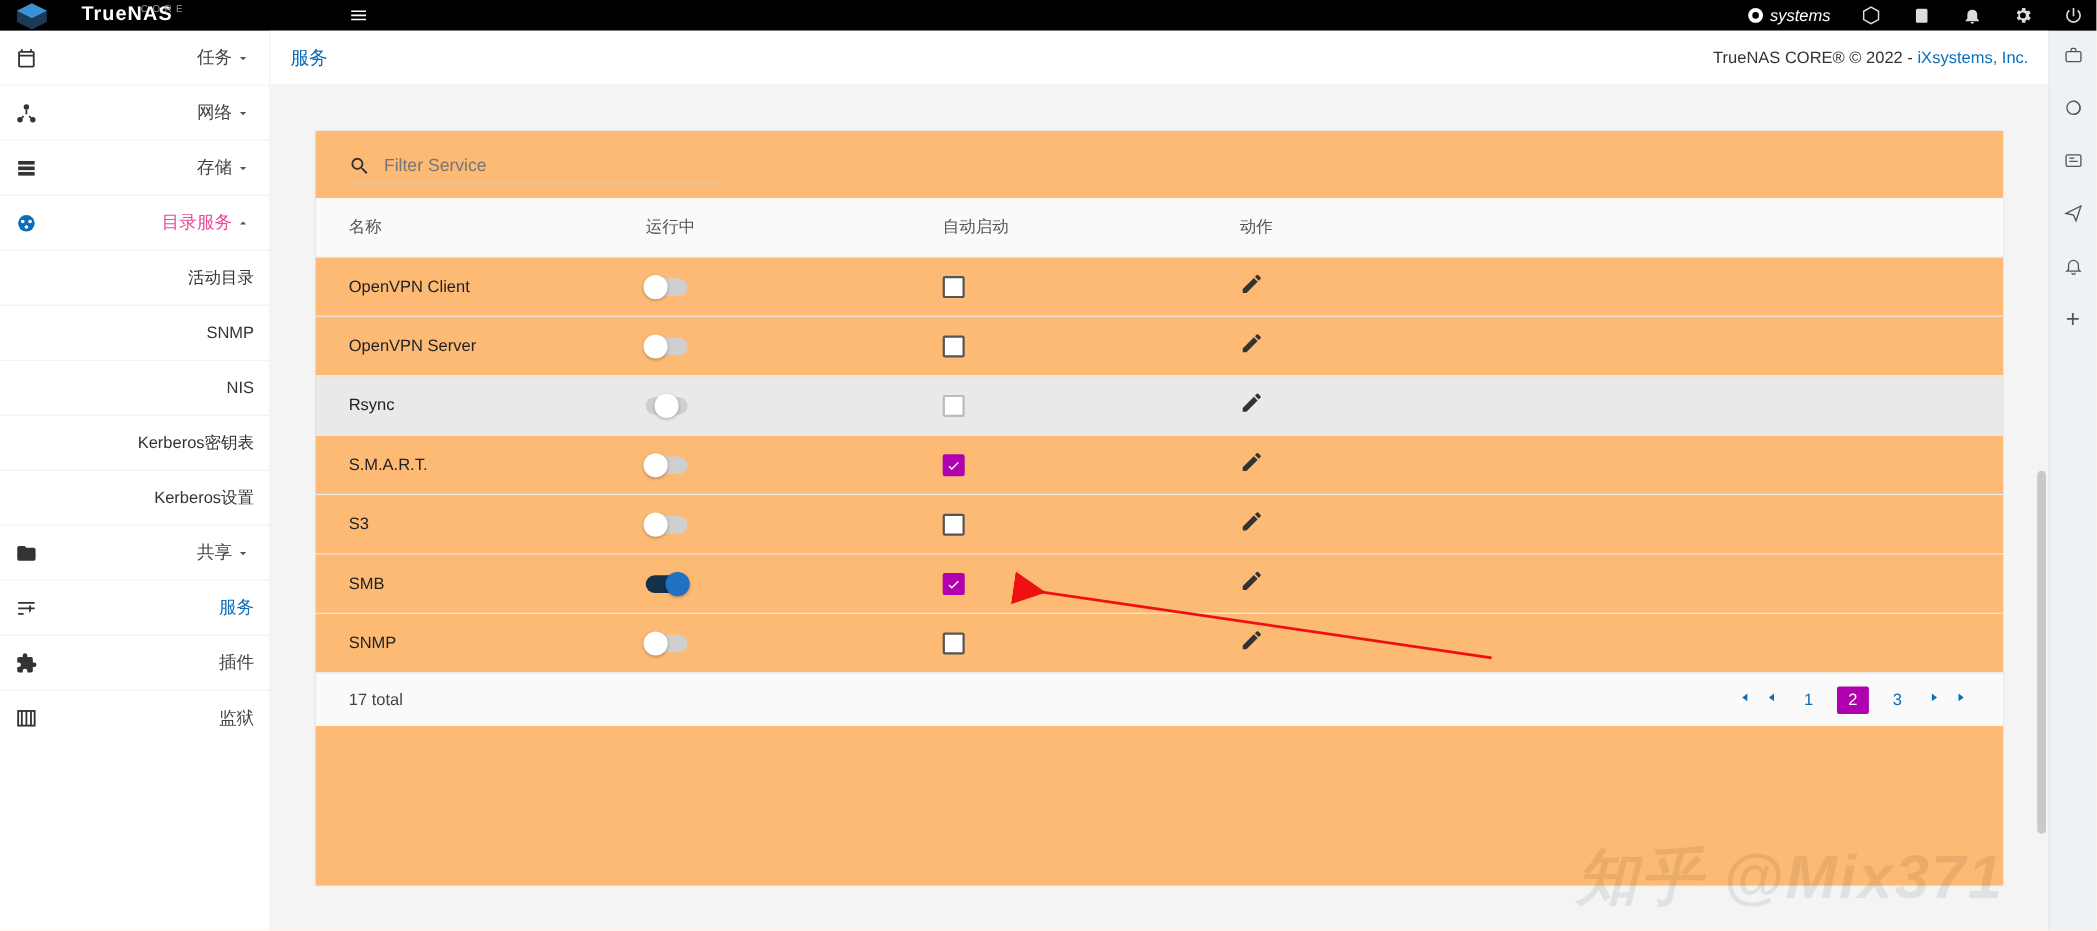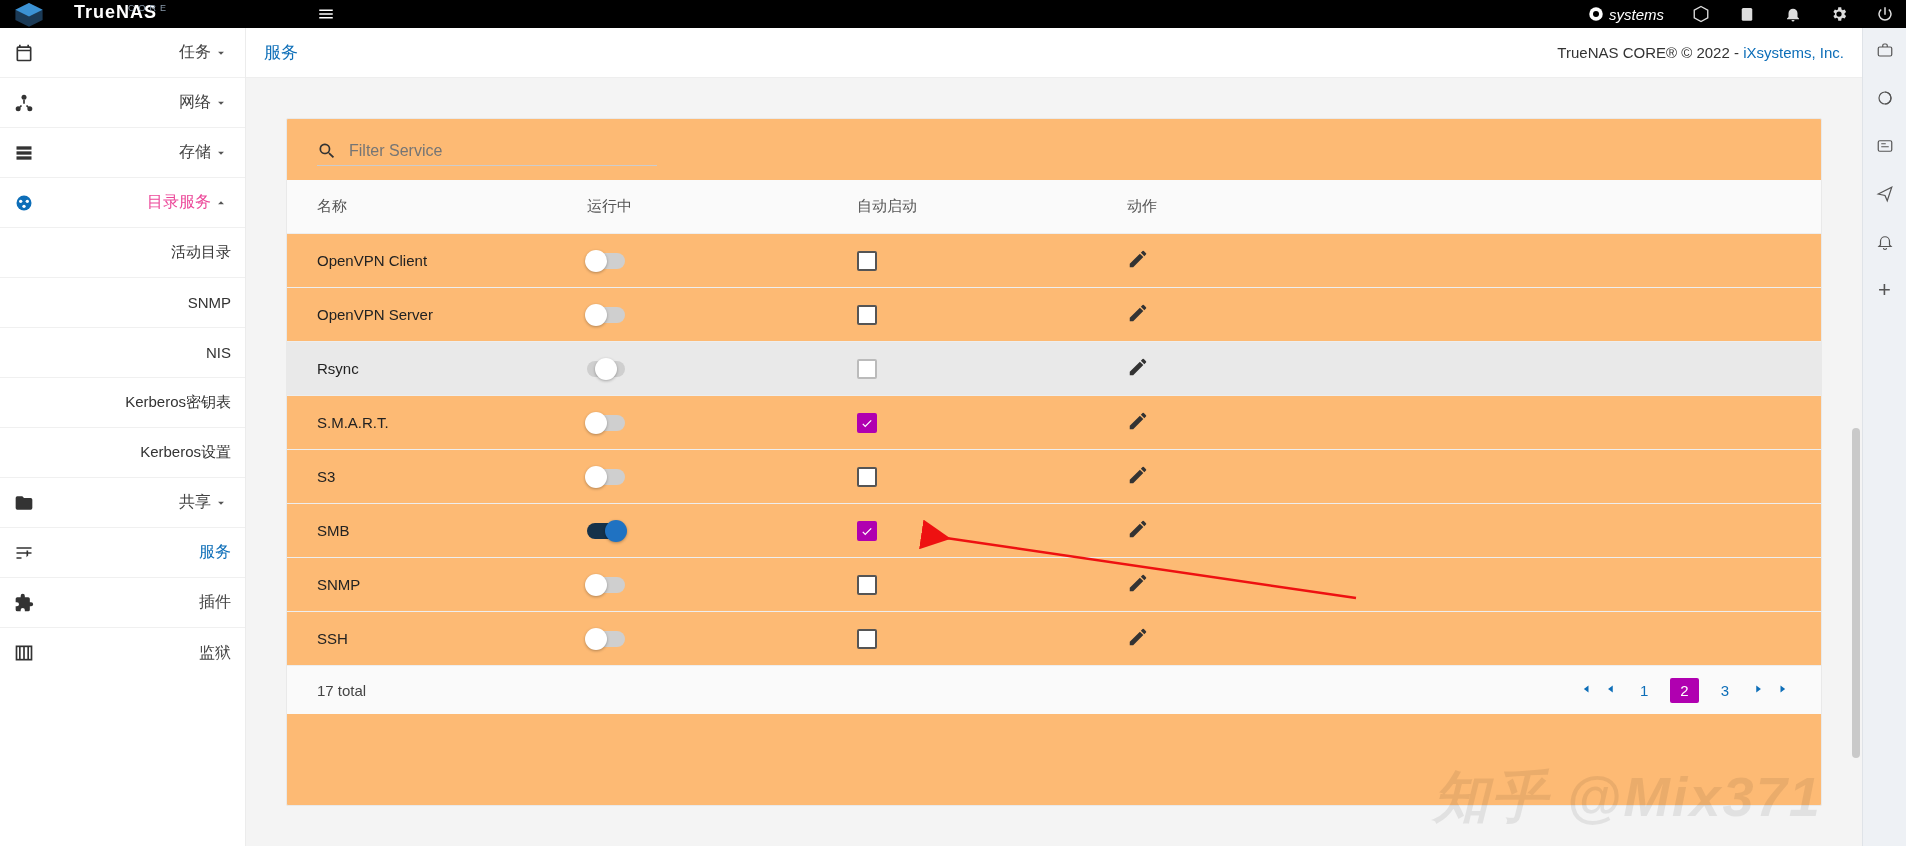--- a/index.html
+++ b/index.html
@@ -366,36 +366,20 @@
                   </div>
                 </div>
                 <div class="cell action">
                   <span><svg viewBox="0 0 24 24">
                       <path d="M3 17.25V21h3.75L17.81 9.94l-3.75-3.75zM20.71 7.04a1 1 0 0 0 0-1.41l-2.34-2.34a1 1 0 0 0-1.41 0L15.13 5.12l3.75 3.75z"></path>
                     </svg></span>
                 </div>
               </div>
               <div class="trow body">
                 <div class="cell name">SNMP</div>
-                <div class="cell">
-                  <div class="toggle ">
-                    <div class="knob"></div>
-                  </div>
-                </div>
-                <div class="cell">
-                  <div class="chk"></div>
-                </div>
-                <div class="cell action">
-                  <span><svg viewBox="0 0 24 24">
-                      <path d="M3 17.25V21h3.75L17.81 9.94l-3.75-3.75zM20.71 7.04a1 1 0 0 0 0-1.41l-2.34-2.34a1 1 0 0 0-1.41 0L15.13 5.12l3.75 3.75z"></path>
-                    </svg></span>
-                </div>
-              </div>
-              <div class="trow body">
-                <div class="cell name">SSH</div>
                 <div class="cell">
                   <div class="toggle ">
                     <div class="knob"></div>
                   </div>
                 </div>
                 <div class="cell">
                   <div class="chk"></div>
                 </div>
                 <div class="cell action">
                   <span><svg viewBox="0 0 24 24">

